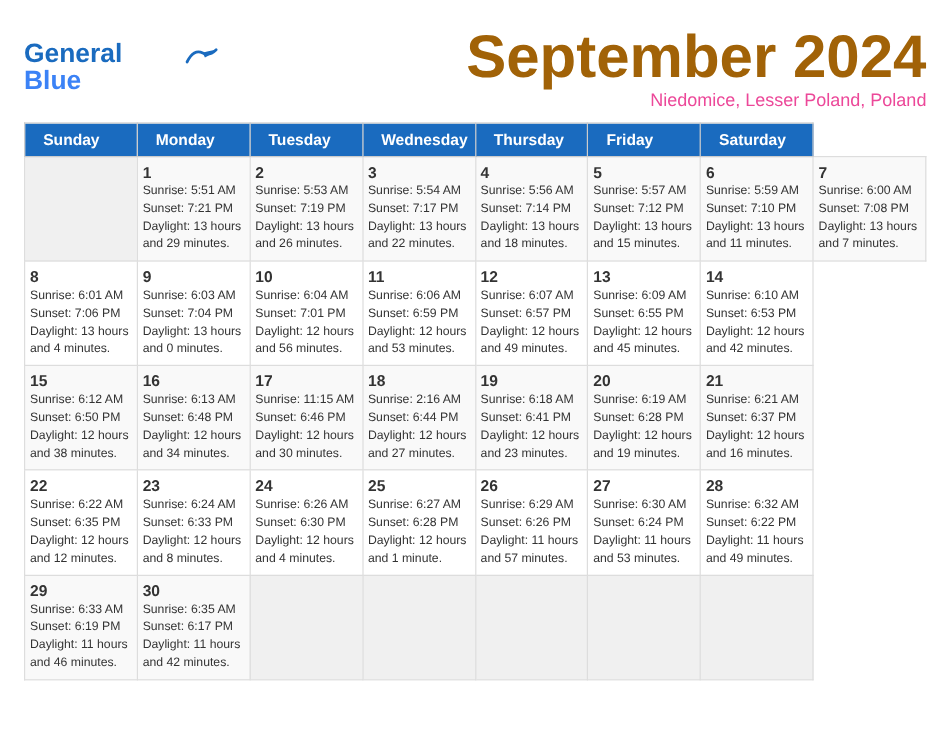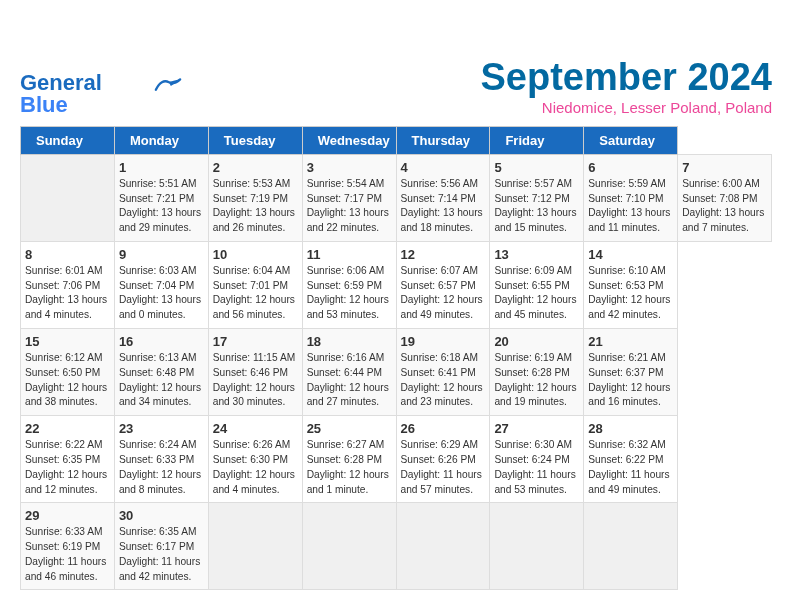--- a/index.html
+++ b/index.html
@@ -6,23 +6,22 @@
     body {
       font-family: Arial, sans-serif;
       background: #fff;
       width: 792px;
       min-height: 612px;
       padding: 20px;
     }
     .header {
       display: flex;
       justify-content: space-between;
-      align-items: flex-end;
+      align-items: center;
       margin-bottom: 10px;
-      margin-top: 37px;
     }
     .logo {
       display: flex;
       flex-direction: column;
       align-items: flex-start;
     }
     .logo-text {
       font-size: 22px;
       font-weight: bold;
       color: #333;
@@ -32,23 +31,23 @@
     .logo-bird {
       width: 28px;
       height: 18px;
       margin-left: 52px;
       margin-top: -18px;
     }
     .title-block {
       text-align: right;
     }
     .month-title {
-      font-size: 38px;
+      font-size: 50px;
       font-weight: bold;
-      color: #0369a1;
+      color: #a16207;
       line-height: 1.1;
     }
     .location {
       font-size: 15px;
       color: #ec4899;
     }
     table {
       width: 100%;
       border-collapse: collapse;
       table-layout: fixed;
@@ -243,21 +242,21 @@
         </td>
         <td>
           <span class="day-num">17</span>
           <div class="day-info" style="white-space: pre-line;">Sunrise: 11:15 AM
 Sunset: 6:46 PM
 Daylight: 12 hours
 and 30 minutes.</div>
         </td>
         <td>
           <span class="day-num">18</span>
-          <div class="day-info" style="white-space: pre-line;">Sunrise: 6:16 AM
+          <div class="day-info" style="white-space: pre-line;">Sunrise: 2:16 AM
 Sunset: 6:44 PM
 Daylight: 12 hours
 and 27 minutes.</div>
         </td>
         <td>
           <span class="day-num">19</span>
           <div class="day-info" style="white-space: pre-line;">Sunrise: 6:18 AM
 Sunset: 6:41 PM
 Daylight: 12 hours
 and 23 minutes.</div>

